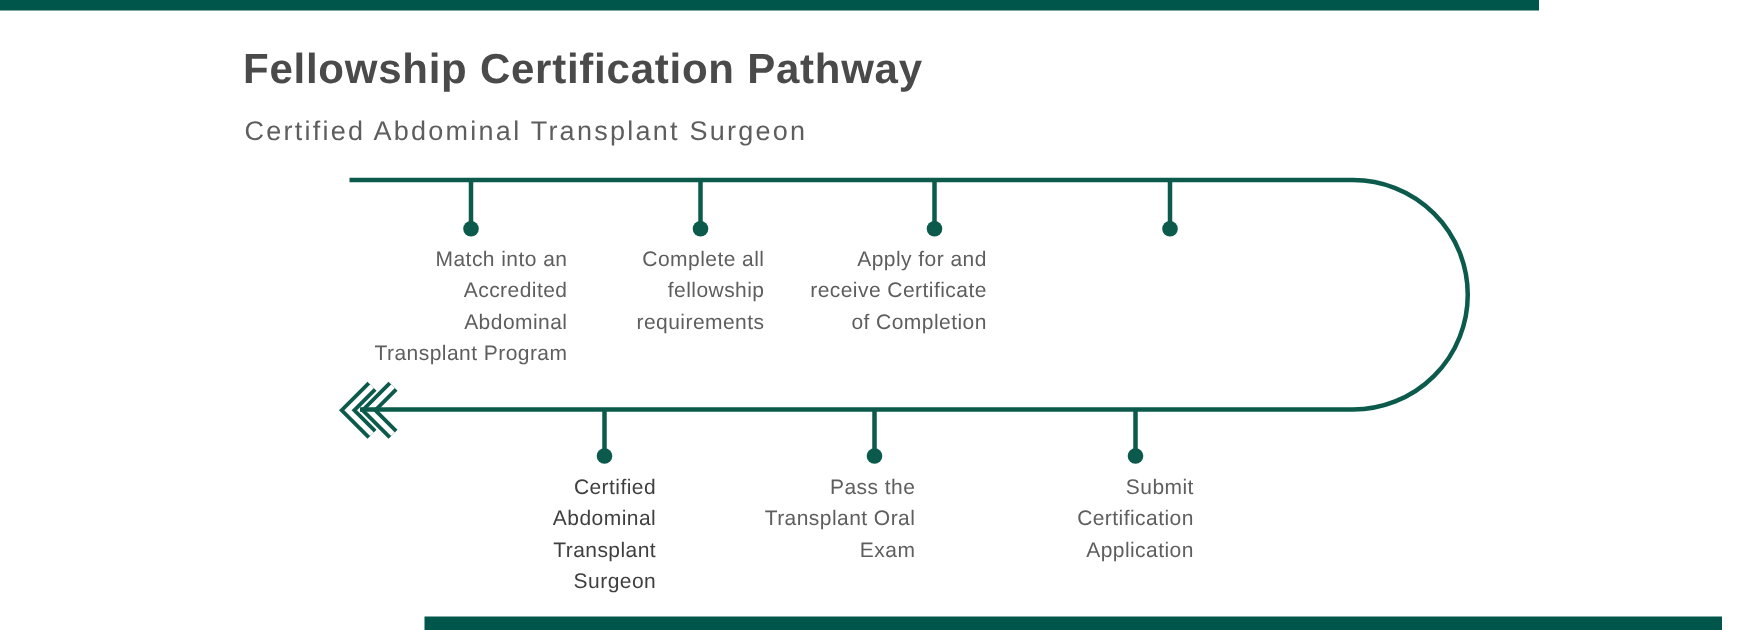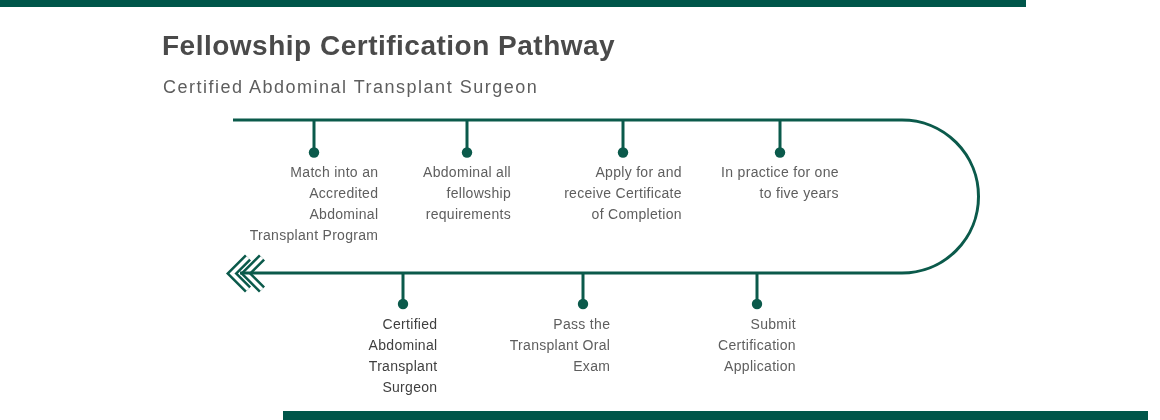--- a/index.html
+++ b/index.html
@@ -130,28 +130,26 @@
     <g>
       <line class="stem" x1="757" y1="273" x2="757" y2="301"></line>
       <circle class="dot" cx="757" cy="304" r="5.2"></circle>
     </g>
   </svg>
 
   <div class="step-label top" style="left:314px">Match into an
 Accredited
 Abdominal
 Transplant Program</div>
-  <div class="step-label top" style="left:467px">Abdominal all
+  <div class="step-label top" style="left:467px">Complete all
 fellowship
 requirements</div>
-  <div class="step-label top" style="left:623px">Apply for and
+  <div class="step-label top" style="left:599px">Apply for and
 receive Certificate
 of Completion</div>
-  <div class="step-label top" style="left:780px">In practice for one
-to five years</div>
 
   <div class="step-label bottom strong" style="left:403px">Certified
 Abdominal
 Transplant
 Surgeon</div>
   <div class="step-label bottom" style="left:560px">Pass the
 Transplant Oral
 Exam</div>
   <div class="step-label bottom" style="left:757px">Submit
 Certification

